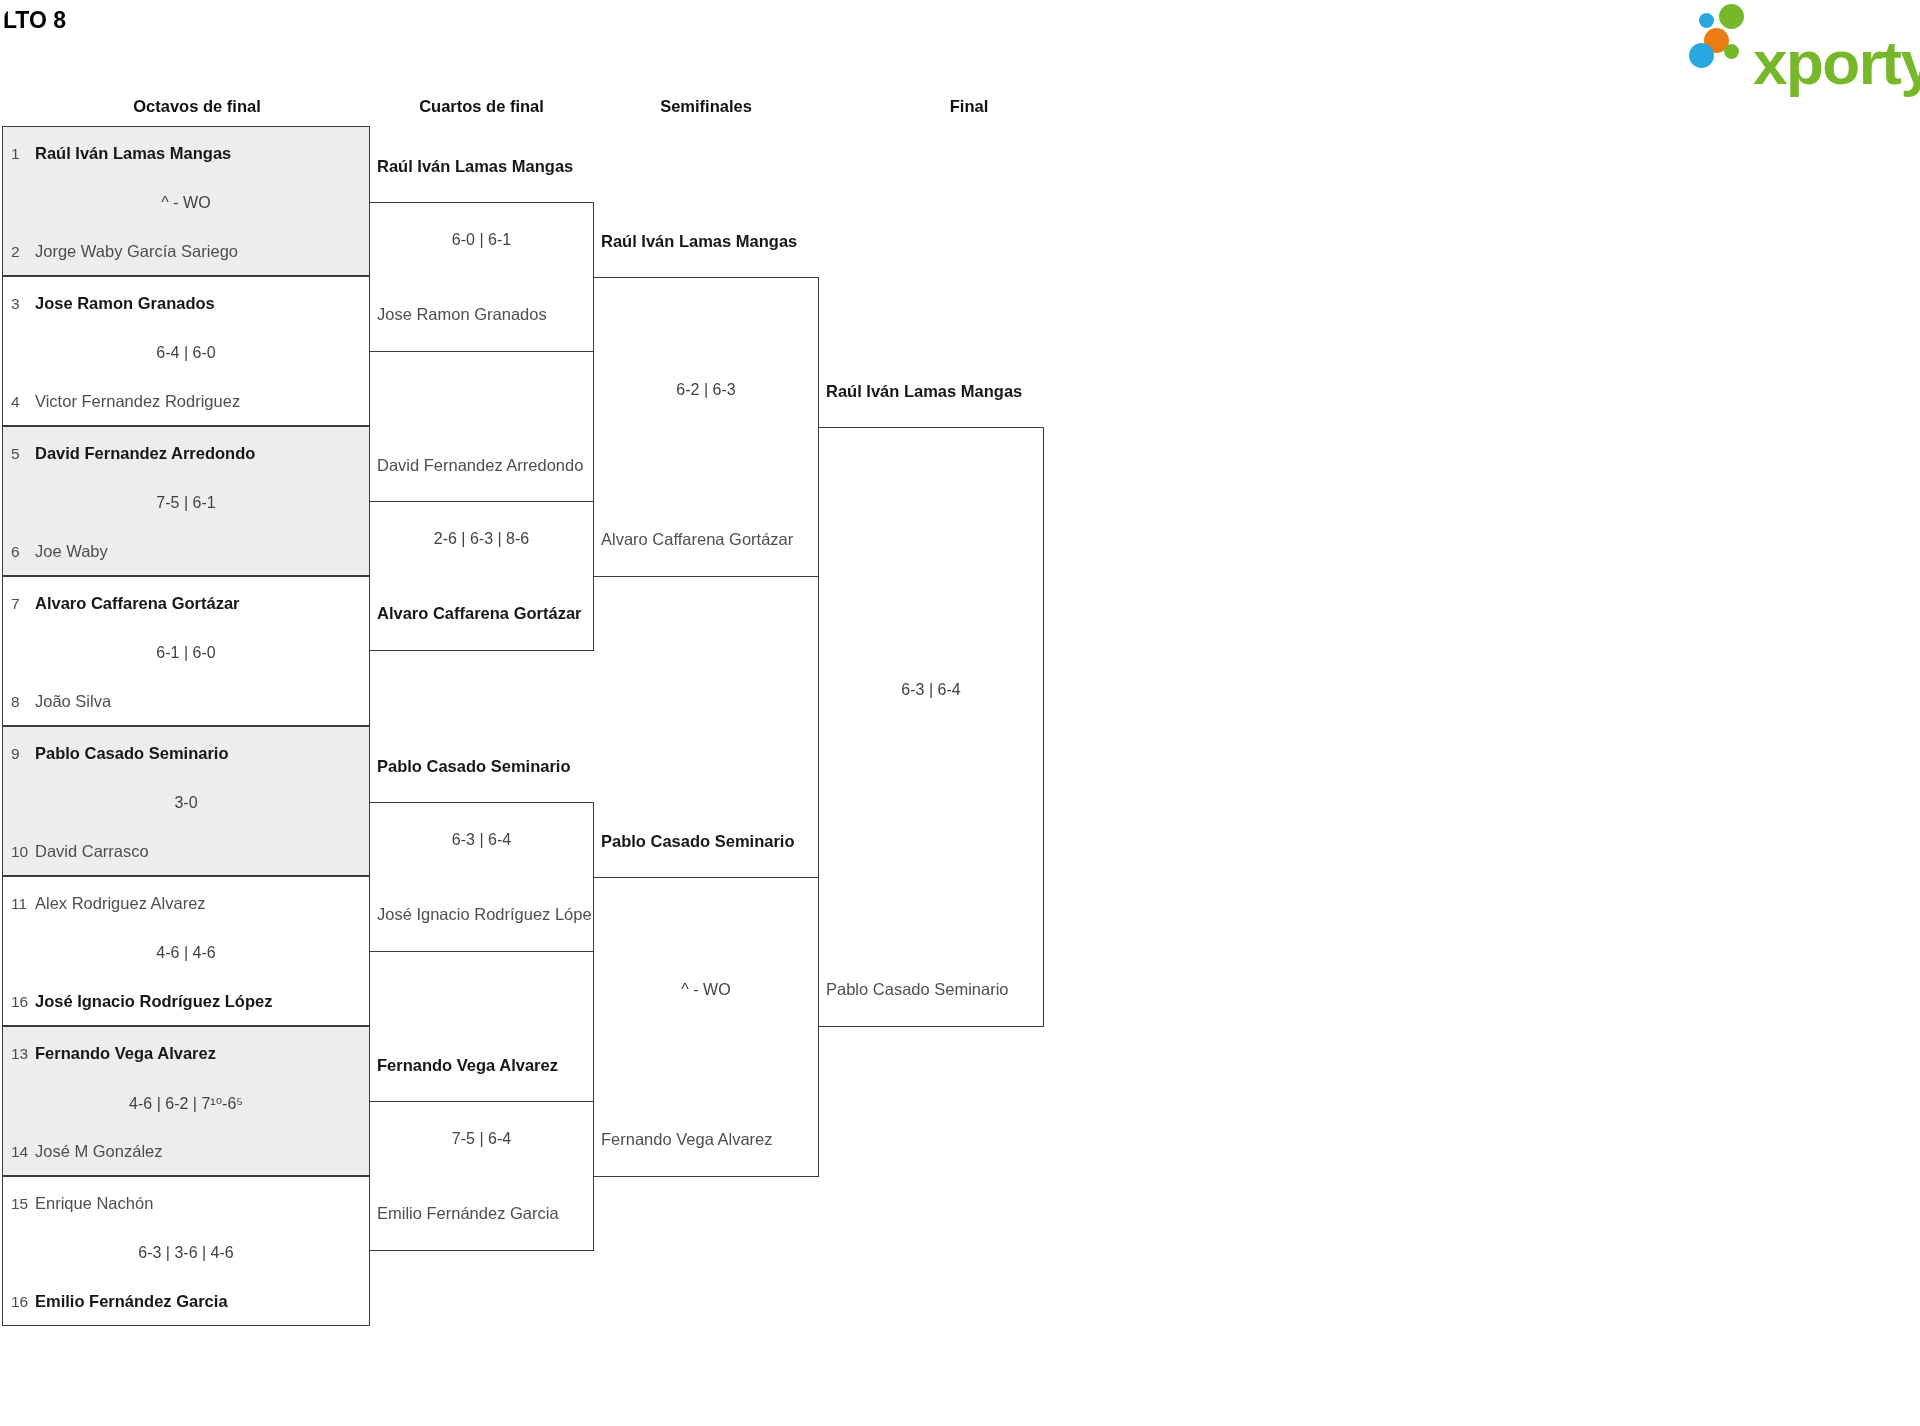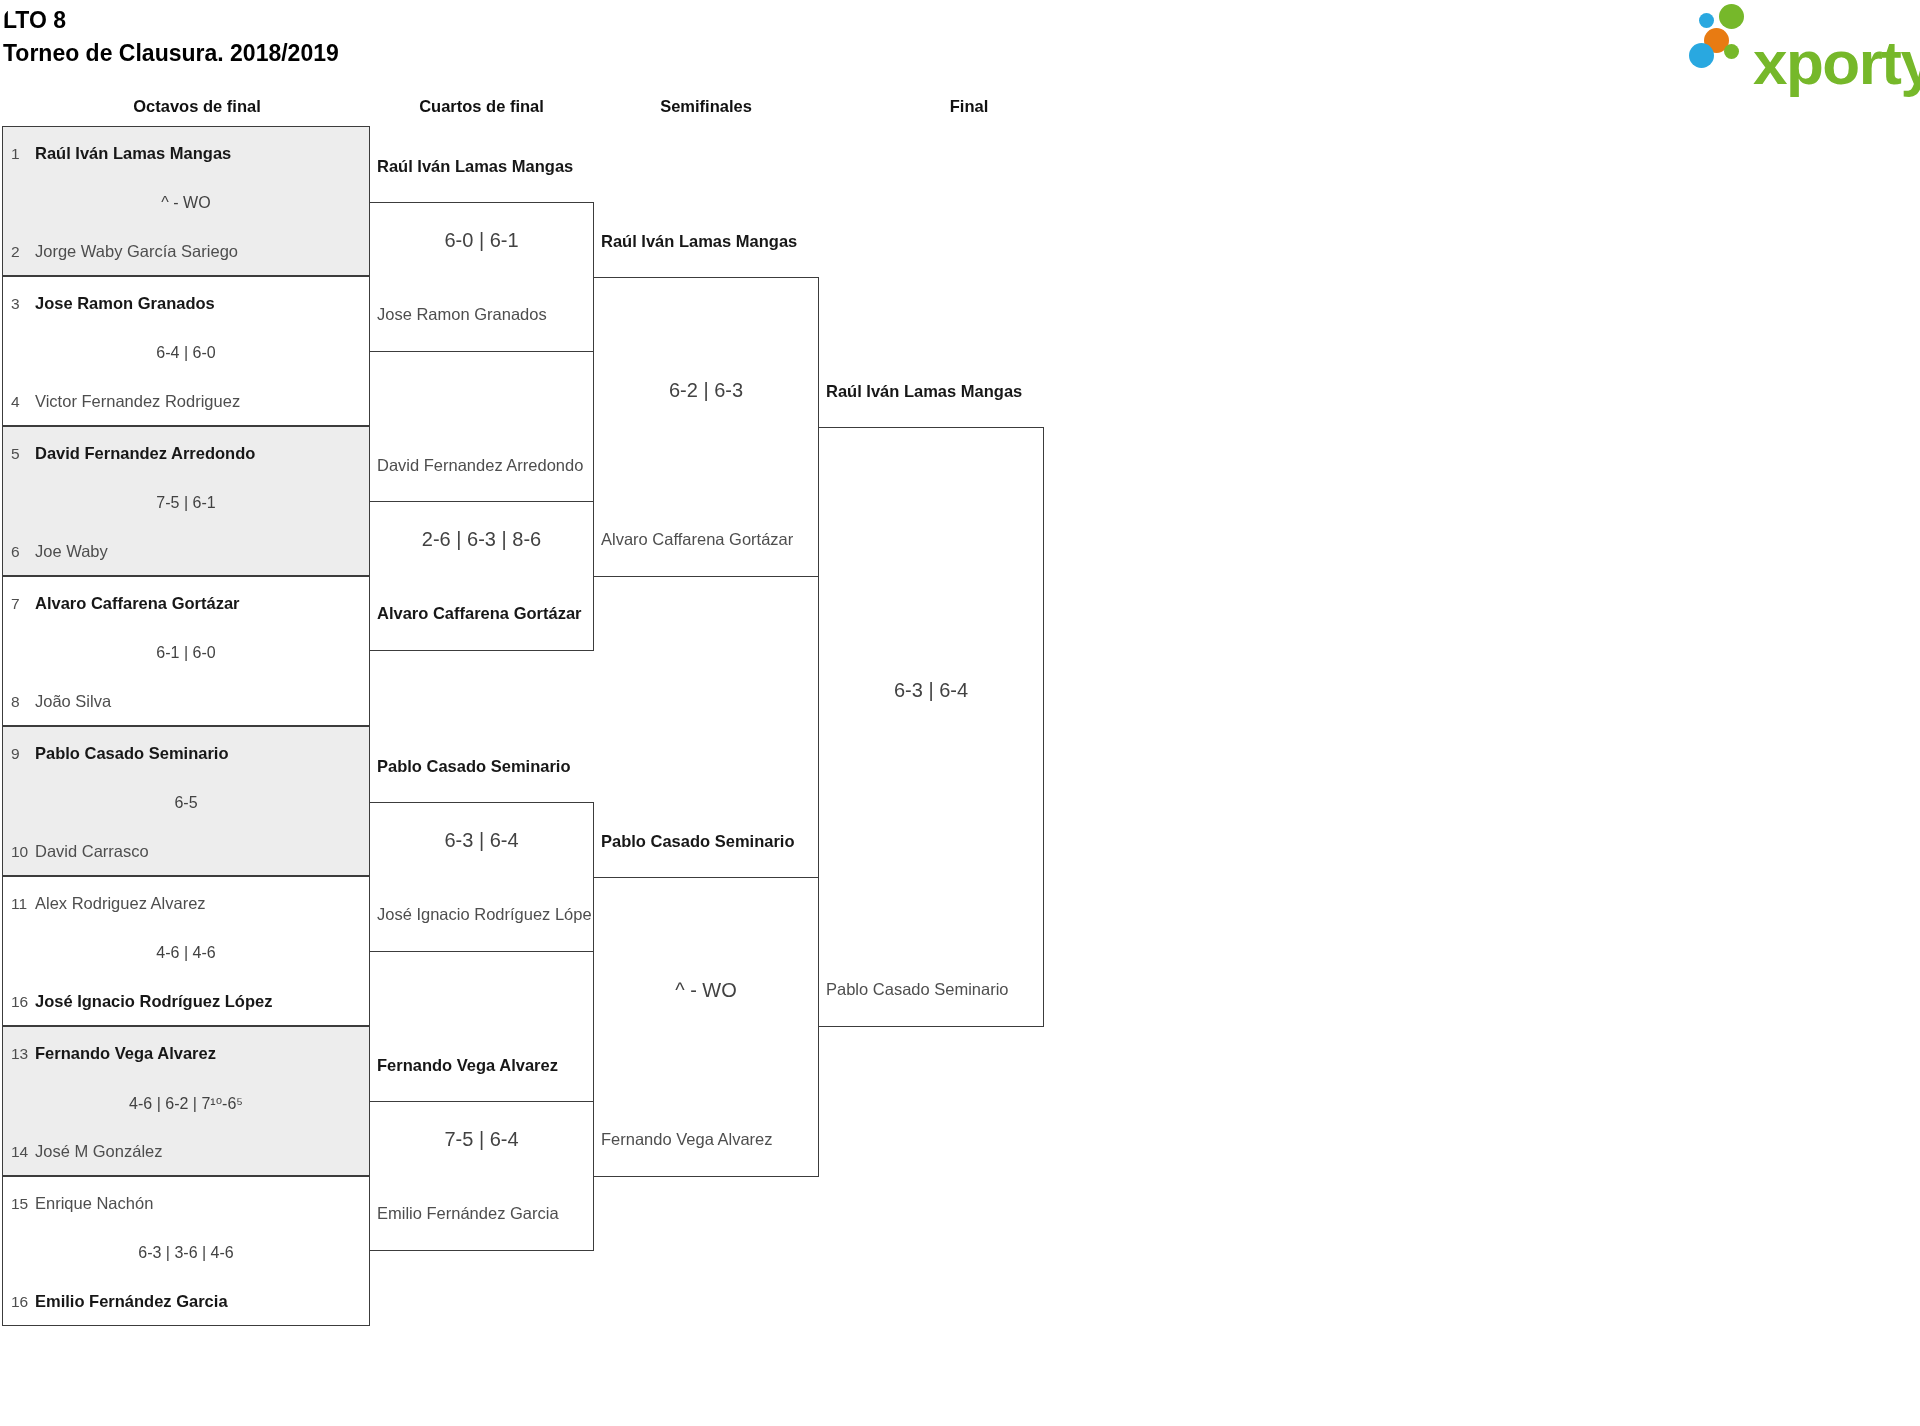--- a/index.html
+++ b/index.html
@@ -43,32 +43,31 @@
   .mscore{position:absolute;left:0;width:100%;top:76px;transform:translateY(-50%);
           text-align:center;font-size:16px;color:var(--score);}
 
   
   .box{position:absolute;border:1.5px solid var(--border);box-sizing:border-box;background:transparent;}
   .bname{position:absolute;left:7px;right:1px;transform:translateY(-50%);
          font-size:16.5px;color:var(--name);white-space:nowrap;overflow:hidden;}
   .bname.n1{top:-37px;}
   .bname.n2{top:calc(100% - 37px);}
   .bscore{position:absolute;left:0;width:100%;top:calc(50% - 37px);transform:translateY(-50%);
-          text-align:center;font-size:20px;color:var(--score);}
+          text-align:center;font-size:16px;color:var(--score);}
 
   .win{font-weight:700;color:var(--win);}
 </style>
 </head>
 <body>
 
 <div class="page">
 
   <div class="title">
     <div class="l1">LTO 8</div>
-    <div class="l2">Torneo de Clausura. 2018/2019</div>
   </div>
 
   <div class="logo">
     <span class="dot d-blue-sm"></span>
     <span class="dot d-green-lg"></span>
     <span class="dot d-orange"></span>
     <span class="dot d-blue-lg"></span>
     <span class="dot d-green-sm"></span>
     <span class="logo-text">xporty</span>
   </div>
@@ -120,21 +119,21 @@
     <div class="row p2">
         <span class="seed">8</span>
         <span class="pname">João Silva</span>
       </div>
   </div>
   <div class="r16 gray" style="top:726px">
     <div class="row p1">
         <span class="seed">9</span>
         <span class="pname win">Pablo Casado Seminario</span>
       </div>
-    <div class="mscore">6-5</div>
+    <div class="mscore">3-0</div>
     <div class="row p2">
         <span class="seed">10</span>
         <span class="pname">David Carrasco</span>
       </div>
   </div>
   <div class="r16" style="top:876px">
     <div class="row p1">
         <span class="seed">11</span>
         <span class="pname">Alex Rodriguez Alvarez</span>
       </div>

